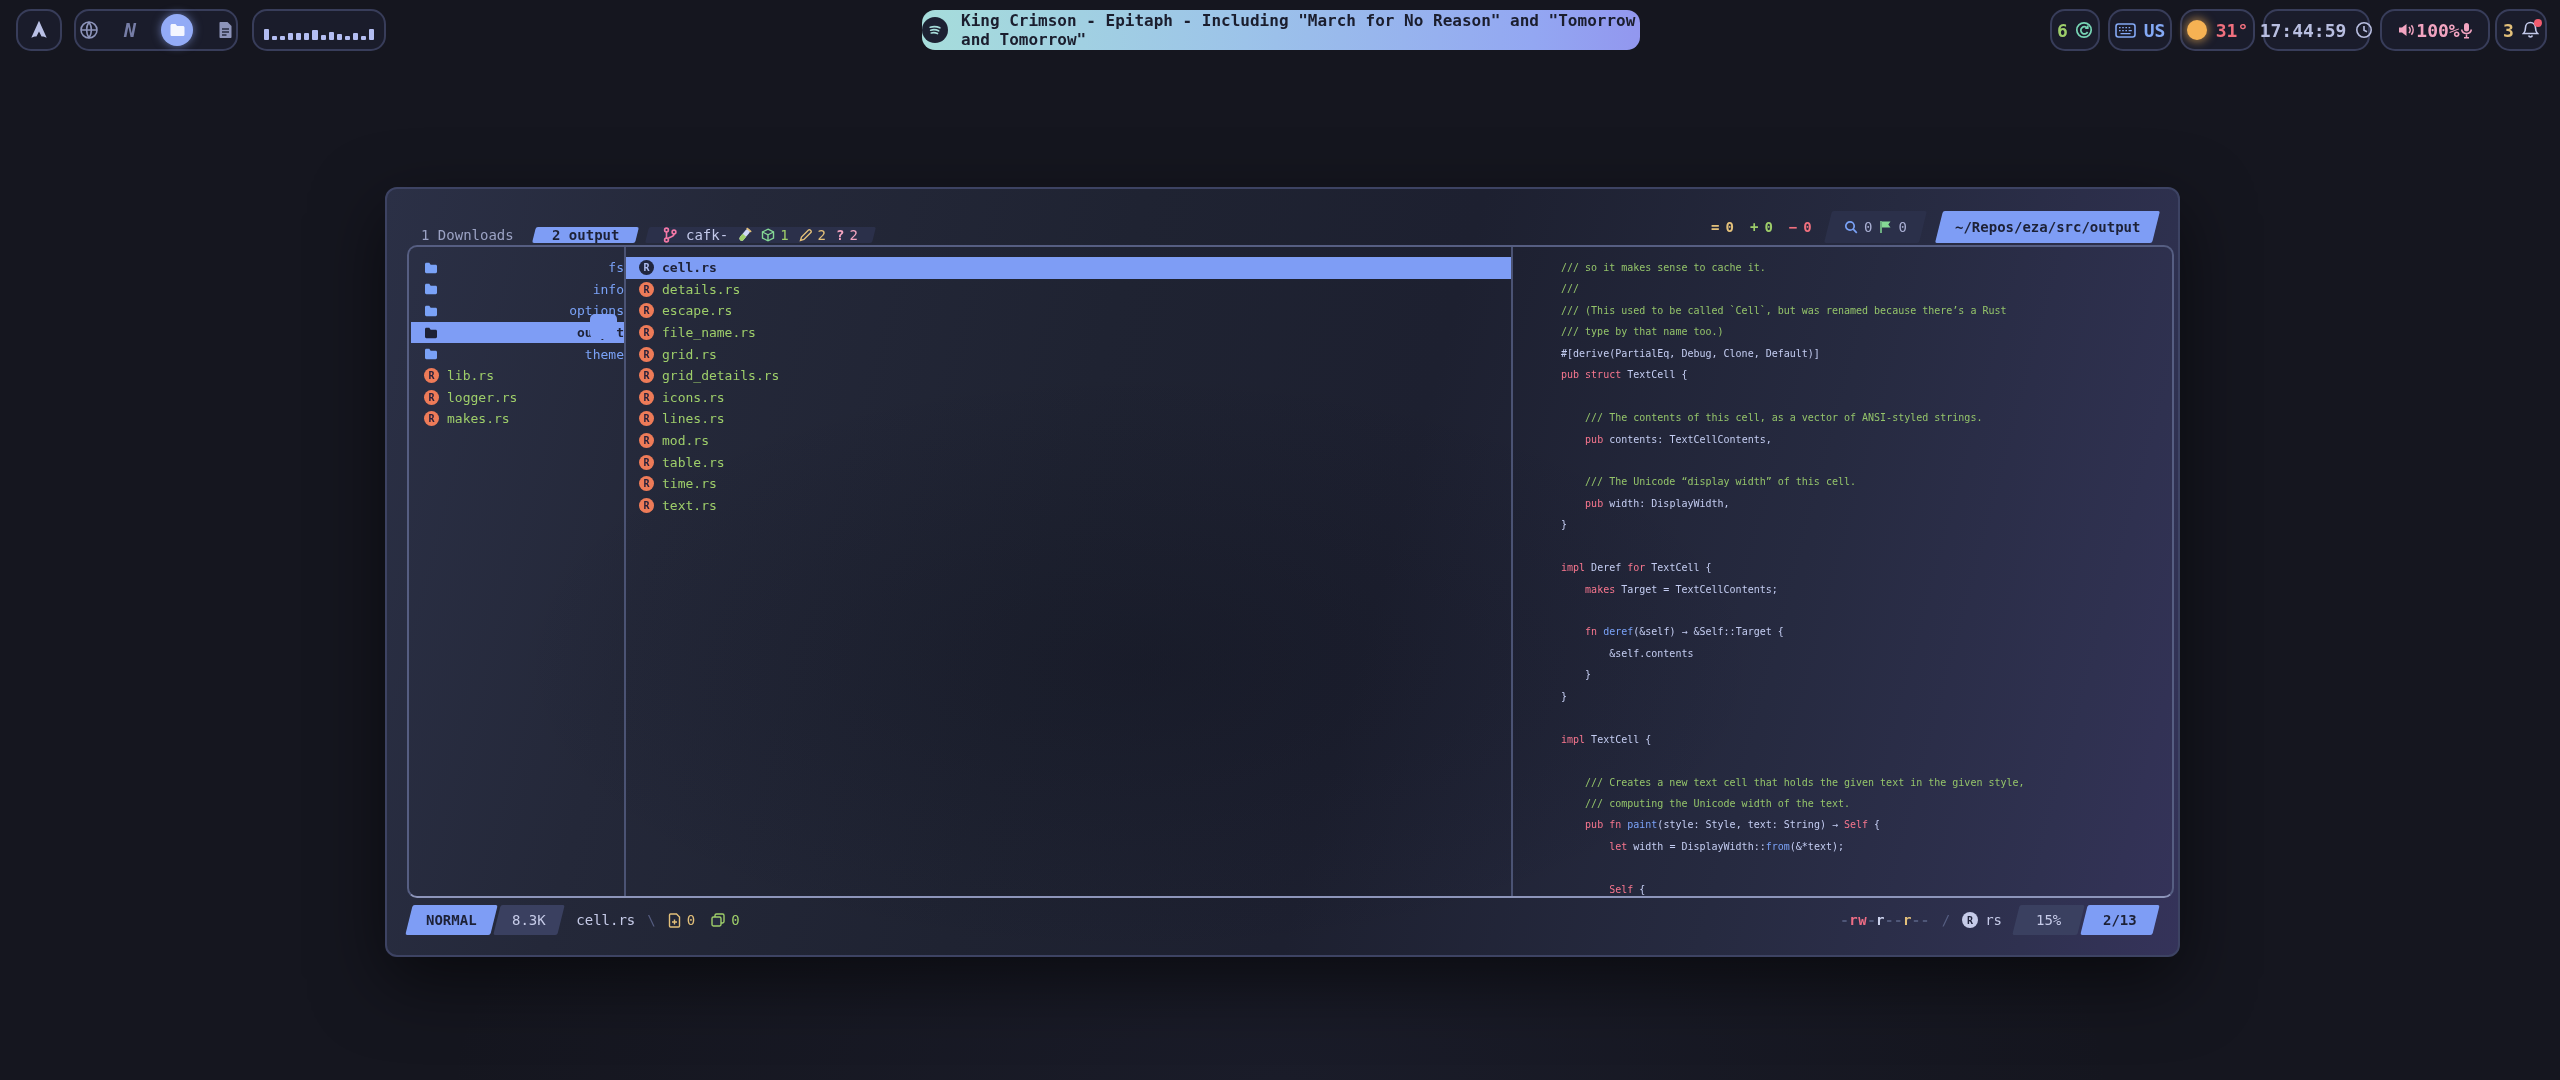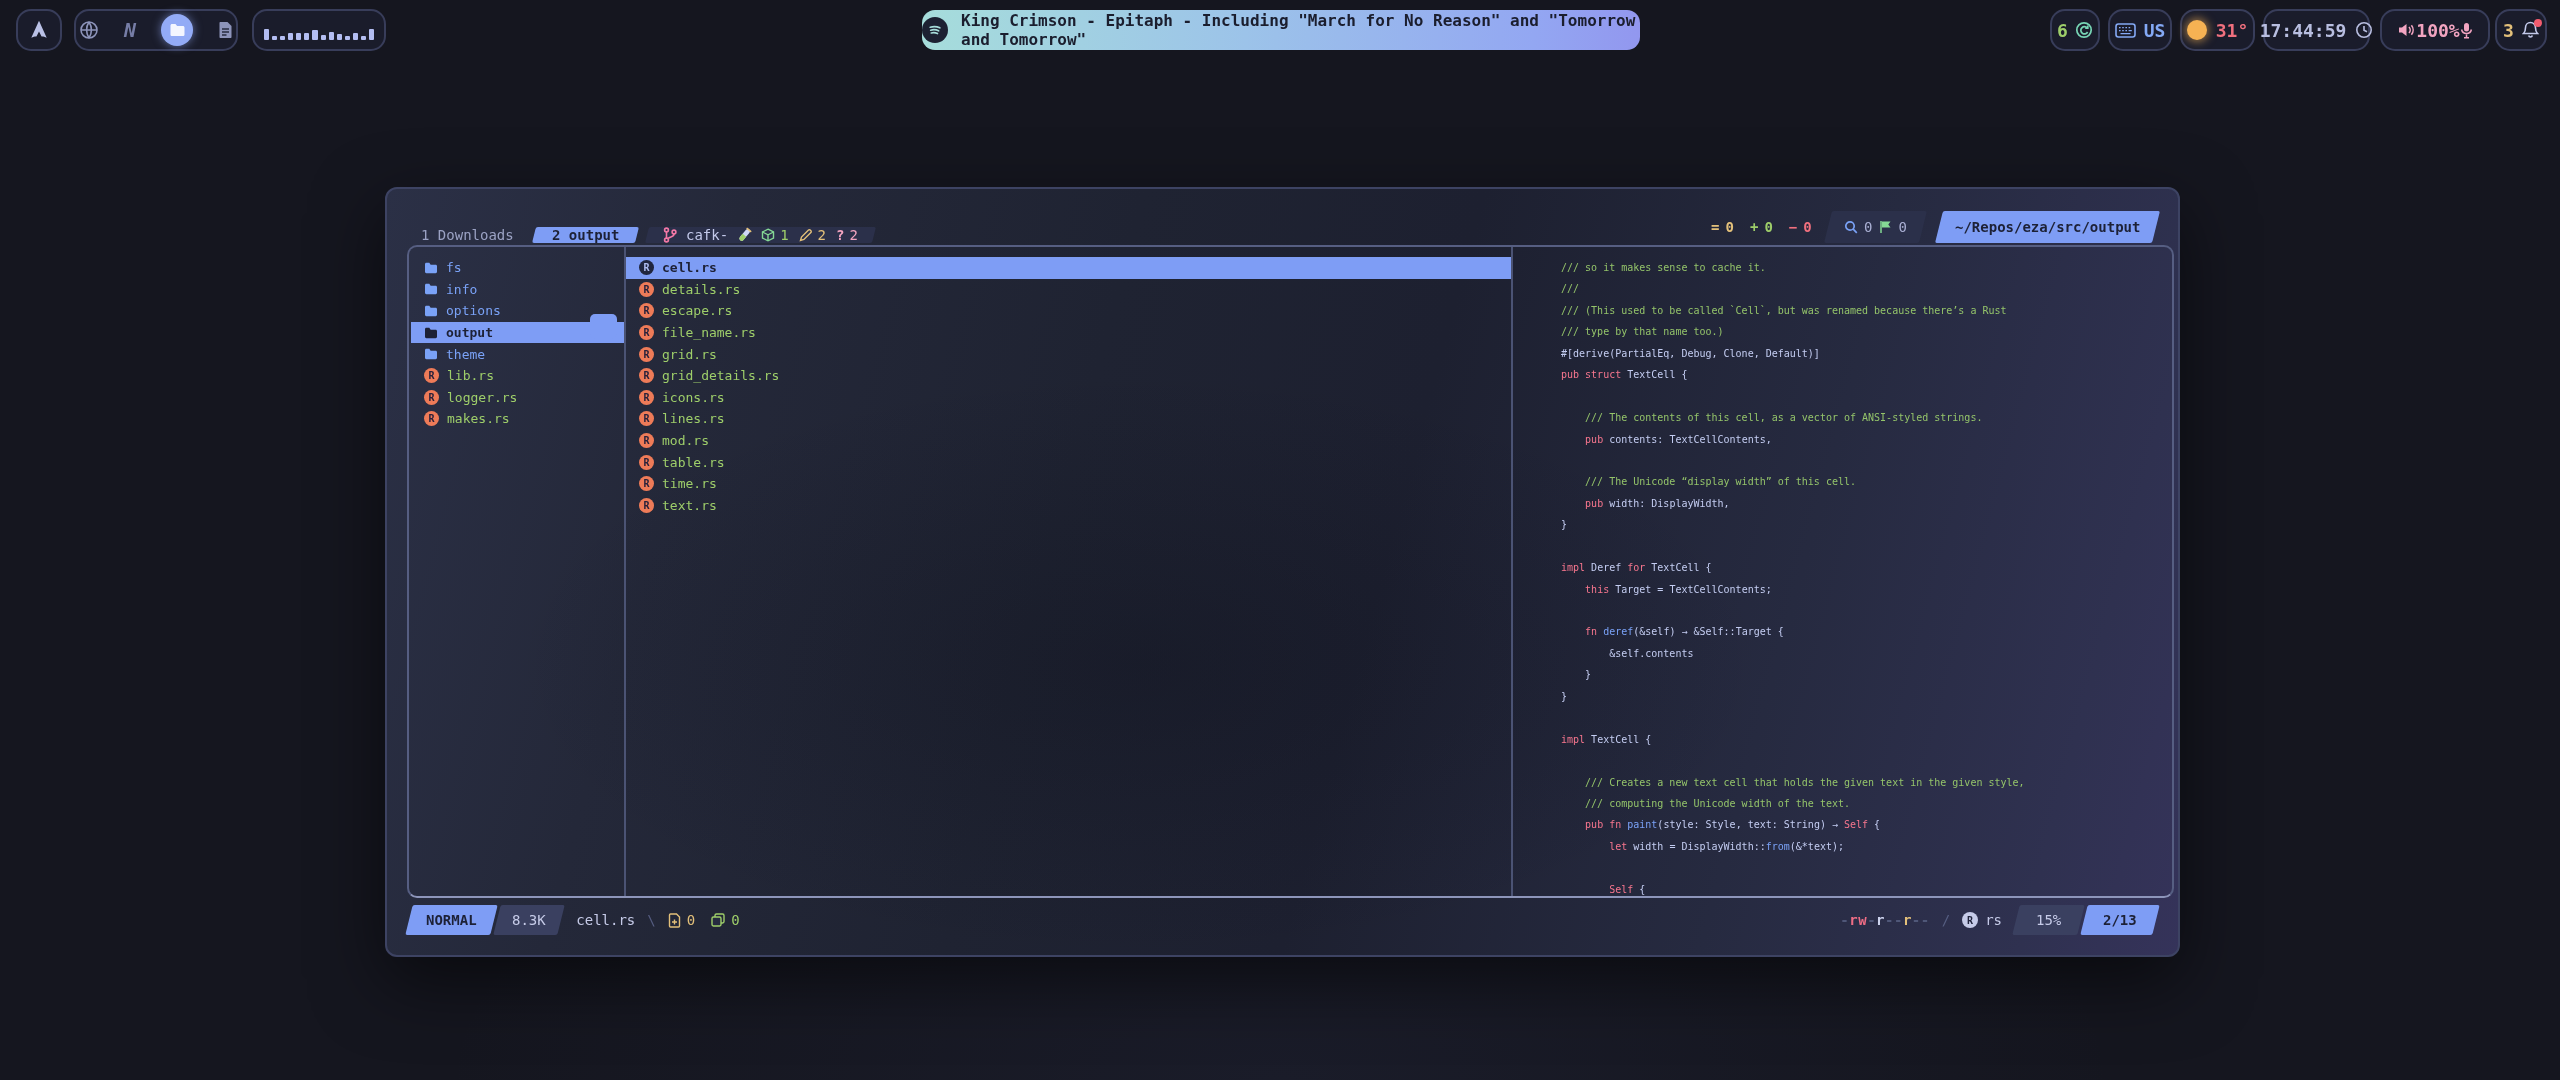--- a/index.html
+++ b/index.html
@@ -87,21 +87,21 @@
     border:2px solid #565e82; border-bottom-color:#8d95ba; border-radius:10px;
     overflow:hidden; }
   .vdivider { position:absolute; top:0; bottom:0; width:2px; background:#4b5374; }
   #div1 { left:215px; } #div2 { left:1102px; }
   .pane { position:absolute; top:10px; bottom:0; overflow:hidden; font-size:13px; }
   #pane-parent { left:2px; width:213px; }
   #pane-current { left:217px; width:885px; }
   #pane-preview { left:1104px; right:0; padding-left:16px; }
   .frow { height:21.6px; display:flex; align-items:center; gap:8px;
     padding-left:13px; white-space:nowrap; }
-  .frow.dir { color:#7aa2f7; }
+  .frow.dir { color:#7aa2f7;justify-content:space-between; }
   .frow.rust { color:#9ece6a; }
   .frow.sel { background:#7e9df5; color:#1d2136; font-weight:bold; }
   .fold-ic { display:flex; flex:none; }
   .ricon { width:15px; height:15px; flex:none; border-radius:50%;
     background:#ee7b58; color:#27203a; font-size:10px; font-weight:bold;
     display:flex; align-items:center; justify-content:center; }
   .sel .ricon { background:#20263f; color:#aebdf2; }
   #scroll-thumb { position:absolute; left:181px; top:67px; width:27px; height:25px;
     background:#7e9df5; border-radius:5px; }
 
@@ -500,21 +500,21 @@
           <div class="cline"><span class="tok-k">pub struct</span><span class="tok-t"> TextCell {</span></div>
           <div class="cline">&nbsp;</div>
           <div class="cline"><span class="tok-c">    /// The contents of this cell, as a vector of ANSI-styled strings.</span></div>
           <div class="cline"><span class="tok-t">    </span><span class="tok-k">pub</span><span class="tok-t"> contents: TextCellContents,</span></div>
           <div class="cline">&nbsp;</div>
           <div class="cline"><span class="tok-c">    /// The Unicode “display width” of this cell.</span></div>
           <div class="cline"><span class="tok-t">    </span><span class="tok-k">pub</span><span class="tok-t"> width: DisplayWidth,</span></div>
           <div class="cline"><span class="tok-t">}</span></div>
           <div class="cline">&nbsp;</div>
           <div class="cline"><span class="tok-k">impl</span><span class="tok-t"> Deref </span><span class="tok-k">for</span><span class="tok-t"> TextCell {</span></div>
-          <div class="cline"><span class="tok-t">    </span><span class="tok-k">this</span><span class="tok-t"> Target = TextCellContents;</span></div>
+          <div class="cline"><span class="tok-t">    </span><span class="tok-k">makes</span><span class="tok-t"> Target = TextCellContents;</span></div>
           <div class="cline">&nbsp;</div>
           <div class="cline"><span class="tok-t">    </span><span class="tok-k">fn</span><span class="tok-t"> </span><span class="tok-f">deref</span><span class="tok-t">(&amp;self) → &amp;Self::Target {</span></div>
           <div class="cline"><span class="tok-t">        &amp;self.contents</span></div>
           <div class="cline"><span class="tok-t">    }</span></div>
           <div class="cline"><span class="tok-t">}</span></div>
           <div class="cline">&nbsp;</div>
           <div class="cline"><span class="tok-k">impl</span><span class="tok-t"> TextCell {</span></div>
           <div class="cline">&nbsp;</div>
           <div class="cline"><span class="tok-c">    /// Creates a new text cell that holds the given text in the given style,</span></div>
           <div class="cline"><span class="tok-c">    /// computing the Unicode width of the text.</span></div>

